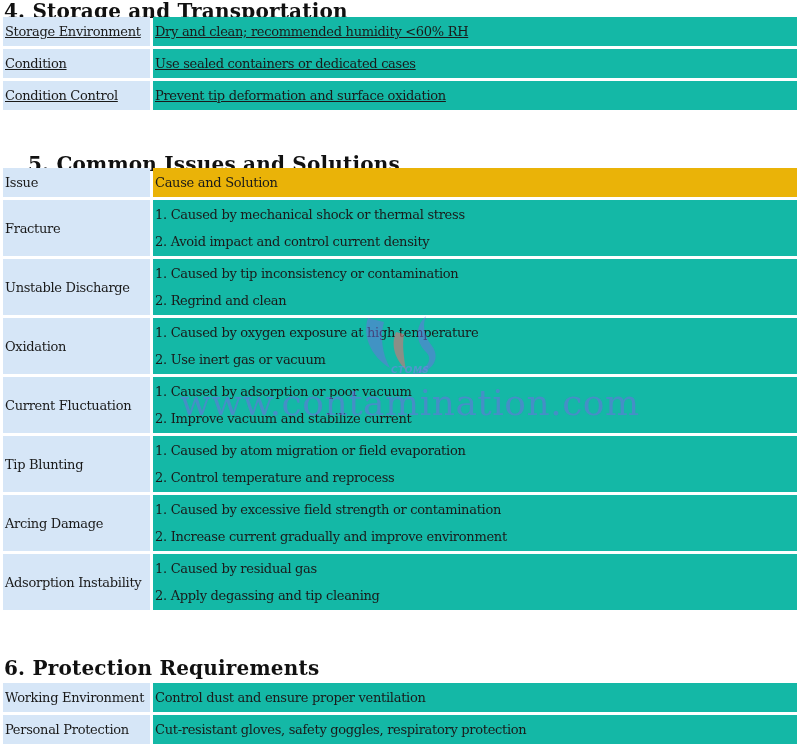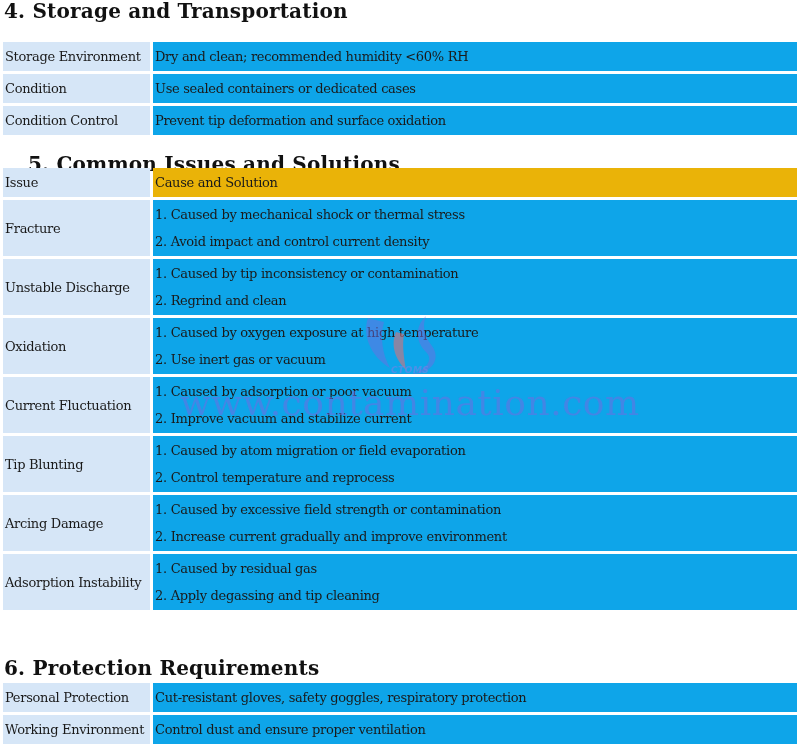--- a/index.html
+++ b/index.html
@@ -2,35 +2,35 @@
 <html><head>
 <meta charset="utf-8">
 <style>
   html, body { margin:0; padding:0; background:#ffffff; }
   body { width:800px; height:749px; position:relative; overflow:hidden; font-family:"DejaVu Serif","Liberation Serif",serif; color:#1a1a1a; }
   .section-title { position:absolute; left:4px; font-family:"DejaVu Serif",serif; font-weight:bold; font-size:20px; letter-spacing:0.2px; color:#111; white-space:nowrap; }
   .tbl { position:absolute; left:3px; width:794px; }
   .row { display:flex; margin-bottom:3px; }
   .row:last-child { margin-bottom:0; }
   .lbl { width:147px; flex:0 0 147px; background:#d6e6f7; display:flex; align-items:center; padding-left:2px; box-sizing:border-box; font-size:13px; font-family:"DejaVu Serif",serif; white-space:nowrap; letter-spacing:-0.3px; }
-  .val { flex:1; margin-left:3px; background:#0ea5e9; display:flex; flex-direction:column; justify-content:center; padding-left:2px; box-sizing:border-box; font-size:13px; font-family:"DejaVu Serif",serif; letter-spacing:-0.3px; white-space:nowrap; }
+  .val { flex:1; margin-left:3px; background:#14b8a6; display:flex; flex-direction:column; justify-content:center; padding-left:2px; box-sizing:border-box; font-size:13px; font-family:"DejaVu Serif",serif; letter-spacing:-0.3px; white-space:nowrap; }
   .hdr .val { background:#eab308; }
   .h29 { height:29px; }
   .h56 { height:56px; }
   .val .line { line-height:27px; }
   .watermark { position:absolute; left:0; top:0; width:800px; height:542px; pointer-events:none; }
   .wm-text { position:absolute; left:180px; top:382px; font-family:"DejaVu Serif",serif; font-size:36px; color:rgba(110,110,225,0.55); letter-spacing:0.5px; white-space:nowrap; }
   .wm-logo { position:absolute; left:360px; top:312px; width:80px; height:68px; }
   .wm-cap { position:absolute; left:391px; top:365px; font-family:"DejaVu Sans",sans-serif; font-style:italic; font-weight:bold; font-size:9px; color:rgba(120,130,230,0.6); letter-spacing:0.5px; }
 </style>
 </head>
 <body>
 
 <div class="section-title" style="top:-1px;">4. Storage and Transportation</div>
-<div class="tbl" style="top:42px;">
+<div class="tbl" style="top:17px;text-decoration:underline;">
   <div class="row h29">
     <div class="lbl">Storage Environment</div>
     <div class="val">Dry and clean; recommended humidity &lt;60% RH</div>
   </div>
   <div class="row h29">
     <div class="lbl">Condition</div>
     <div class="val">Use sealed containers or dedicated cases</div>
   </div>
   <div class="row h29">
     <div class="lbl">Condition Control</div>
@@ -91,26 +91,26 @@
     <div class="val">
       <div class="line">1. Caused by residual gas</div>
       <div class="line">2. Apply degassing and tip cleaning</div>
     </div>
   </div>
 </div>
 
 <div class="section-title" style="top:656px;">6. Protection Requirements</div>
 <div class="tbl" style="top:683px;">
   <div class="row h29">
+    <div class="lbl">Working Environment</div>
+    <div class="val">Control dust and ensure proper ventilation</div>
+  </div>
+  <div class="row h29">
     <div class="lbl">Personal Protection</div>
     <div class="val">Cut-resistant gloves, safety goggles, respiratory protection</div>
-  </div>
-  <div class="row h29">
-    <div class="lbl">Working Environment</div>
-    <div class="val">Control dust and ensure proper ventilation</div>
   </div>
 </div>
 
 <div class="watermark">
   <svg class="wm-logo" viewBox="0 0 80 68">
     <path d="M8 6 C 2 22, 10 44, 30 56 C 22 42, 20 24, 24 10 Z" fill="rgba(110,110,225,0.5)"></path>
     <path d="M36 20 C 30 34, 36 48, 46 58 C 44 46, 42 34, 44 22 Z" fill="rgba(235,110,110,0.55)"></path>
     <path d="M66 4 C 54 16, 56 30, 66 40 C 74 48, 66 58, 52 62 C 70 62, 82 48, 72 34 C 64 24, 62 14, 66 4 Z" fill="rgba(110,110,225,0.5)"></path>
   </svg>
   <div class="wm-cap">CTOMS</div>

